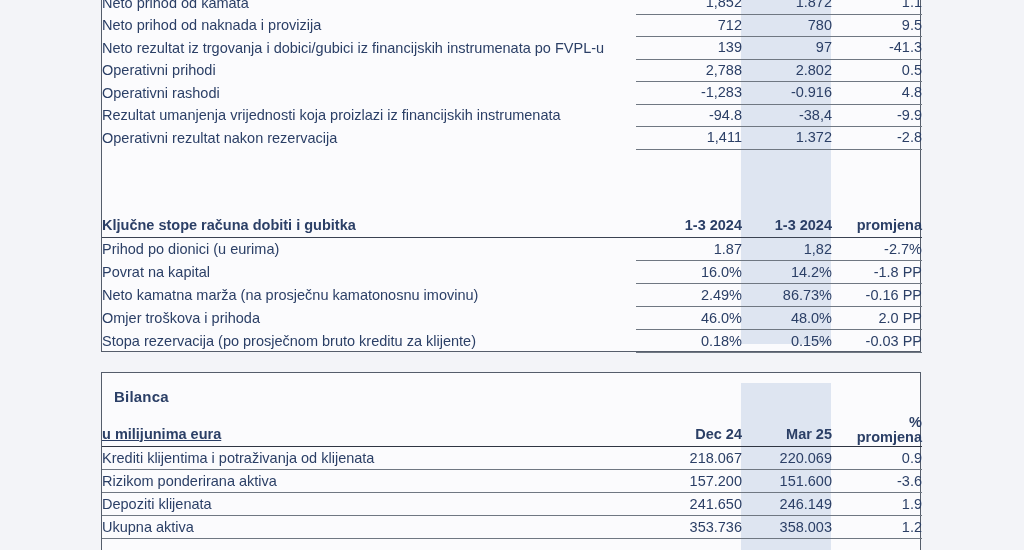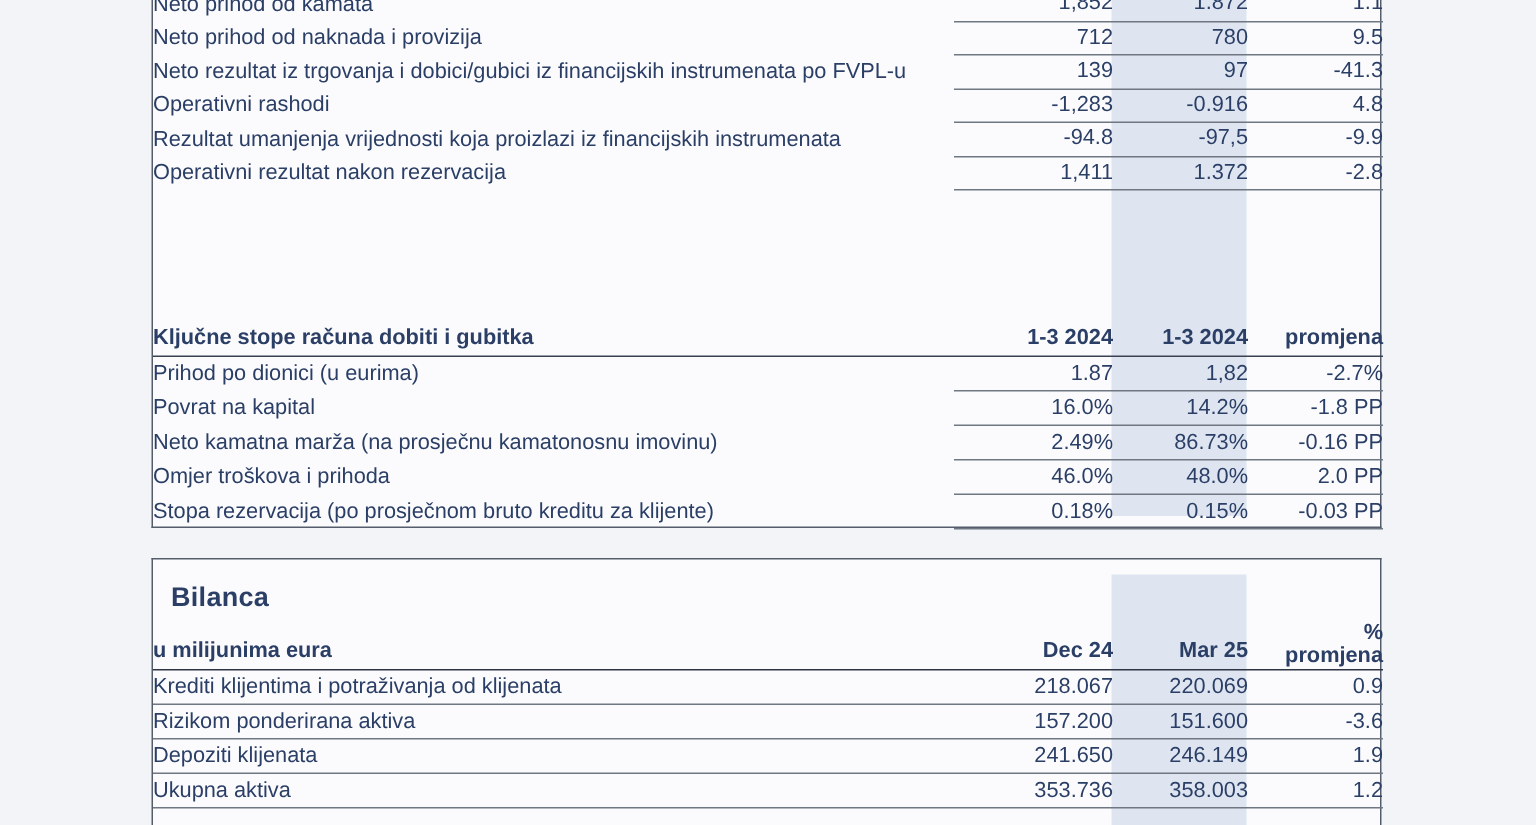--- a/index.html
+++ b/index.html
@@ -101,21 +101,21 @@
   #tbl-ratios tr.r td.c-num-mid,
   #tbl-ratios tr.r td.c-num-chg {
     border-bottom: 1.4px solid #6f7782;
   }
 
   
   #balance-title {
     position: absolute;
     left: 12px;
     top: 15px;
-    font-size: 18px;
+    font-size: 15px;
     font-weight: bold;
     letter-spacing: .2px;
   }
   #tbl-balance {
     position: absolute;
     left: 0;
     top: 42px;
     width: 820px;
   }
   #tbl-balance col.lbl { width: 534px; }
@@ -131,20 +131,21 @@
   #tbl-balance tr.hdr.last td {
     border-bottom: 1.6px solid #2f3542;
   }
   #tbl-balance tr.r td {
     border-bottom: 1.3px solid #6f7782;
     margin-left: 28px;
   }
   .sub-label {
     font-weight: bold;
     font-size: 13.5px;
+    text-decoration: underline;
   }
   .pct-stack {
     display: block;
     line-height: 15px;
     text-align: right;
   }
 
   
   .band {
     position: absolute;
@@ -184,29 +185,35 @@
         <td class="c-num-mid">780</td>
         <td class="c-num-chg">9.5</td>
       </tr>
       <tr class="r">
         <td class="c-label" style="line-height:21.5px;">Neto rezultat iz trgovanja i dobici/gubici iz financijskih instrumenata po FVPL-u</td>
         <td class="c-num">139</td>
         <td class="c-num-mid">97</td>
         <td class="c-num-chg">-41.3</td>
       </tr>
       <tr class="r">
+        <td class="c-label">Operativni prihodi</td>
+        <td class="c-num">2,788</td>
+        <td class="c-num-mid">2.802</td>
+        <td class="c-num-chg">0.5</td>
+      </tr>
+      <tr class="r">
         <td class="c-label">Operativni rashodi</td>
         <td class="c-num">-1,283</td>
         <td class="c-num-mid">-0.916</td>
         <td class="c-num-chg">4.8</td>
       </tr>
       <tr class="r">
         <td class="c-label">Rezultat umanjenja vrijednosti koja proizlazi iz financijskih instrumenata</td>
         <td class="c-num">-94.8</td>
-        <td class="c-num-mid">-97,5</td>
+        <td class="c-num-mid">-38,4</td>
         <td class="c-num-chg">-9.9</td>
       </tr>
       <tr class="r">
         <td class="c-label">Operativni rezultat nakon rezervacija</td>
         <td class="c-num">1,411</td>
         <td class="c-num-mid">1.372</td>
         <td class="c-num-chg">-2.8</td>
       </tr>
     </tbody>
   </table>

